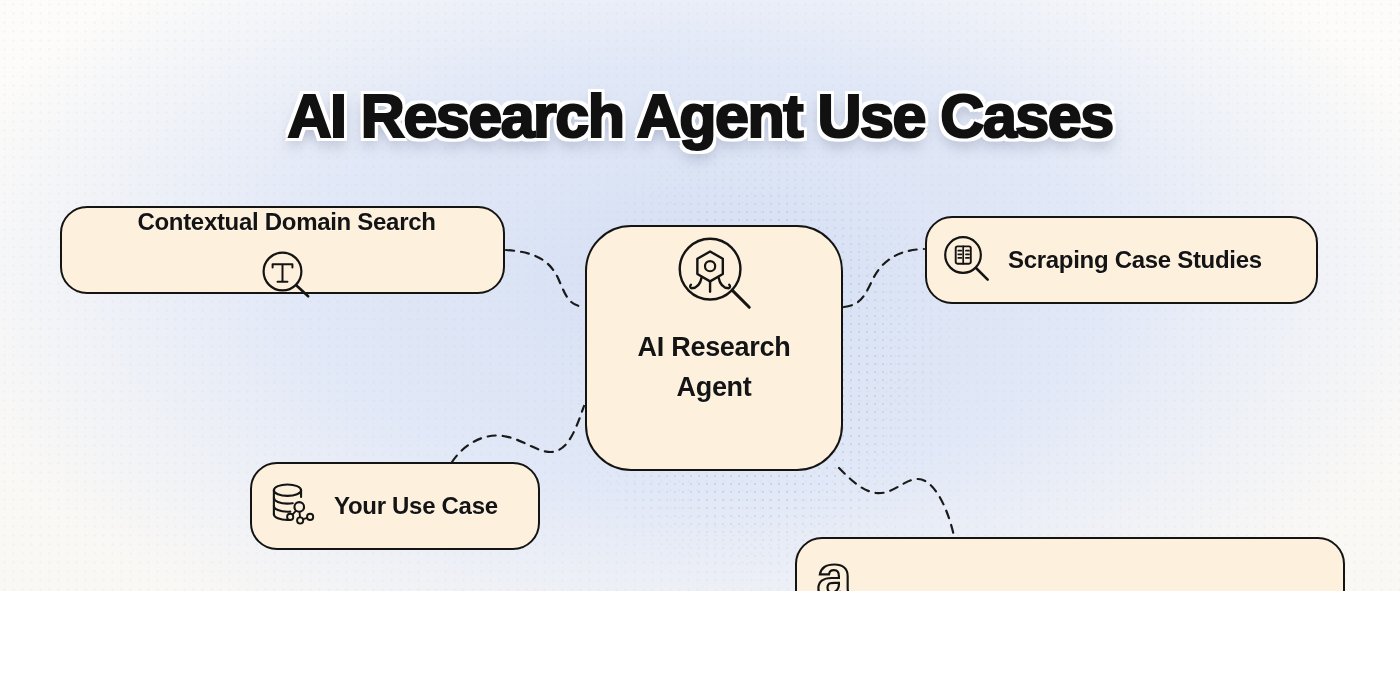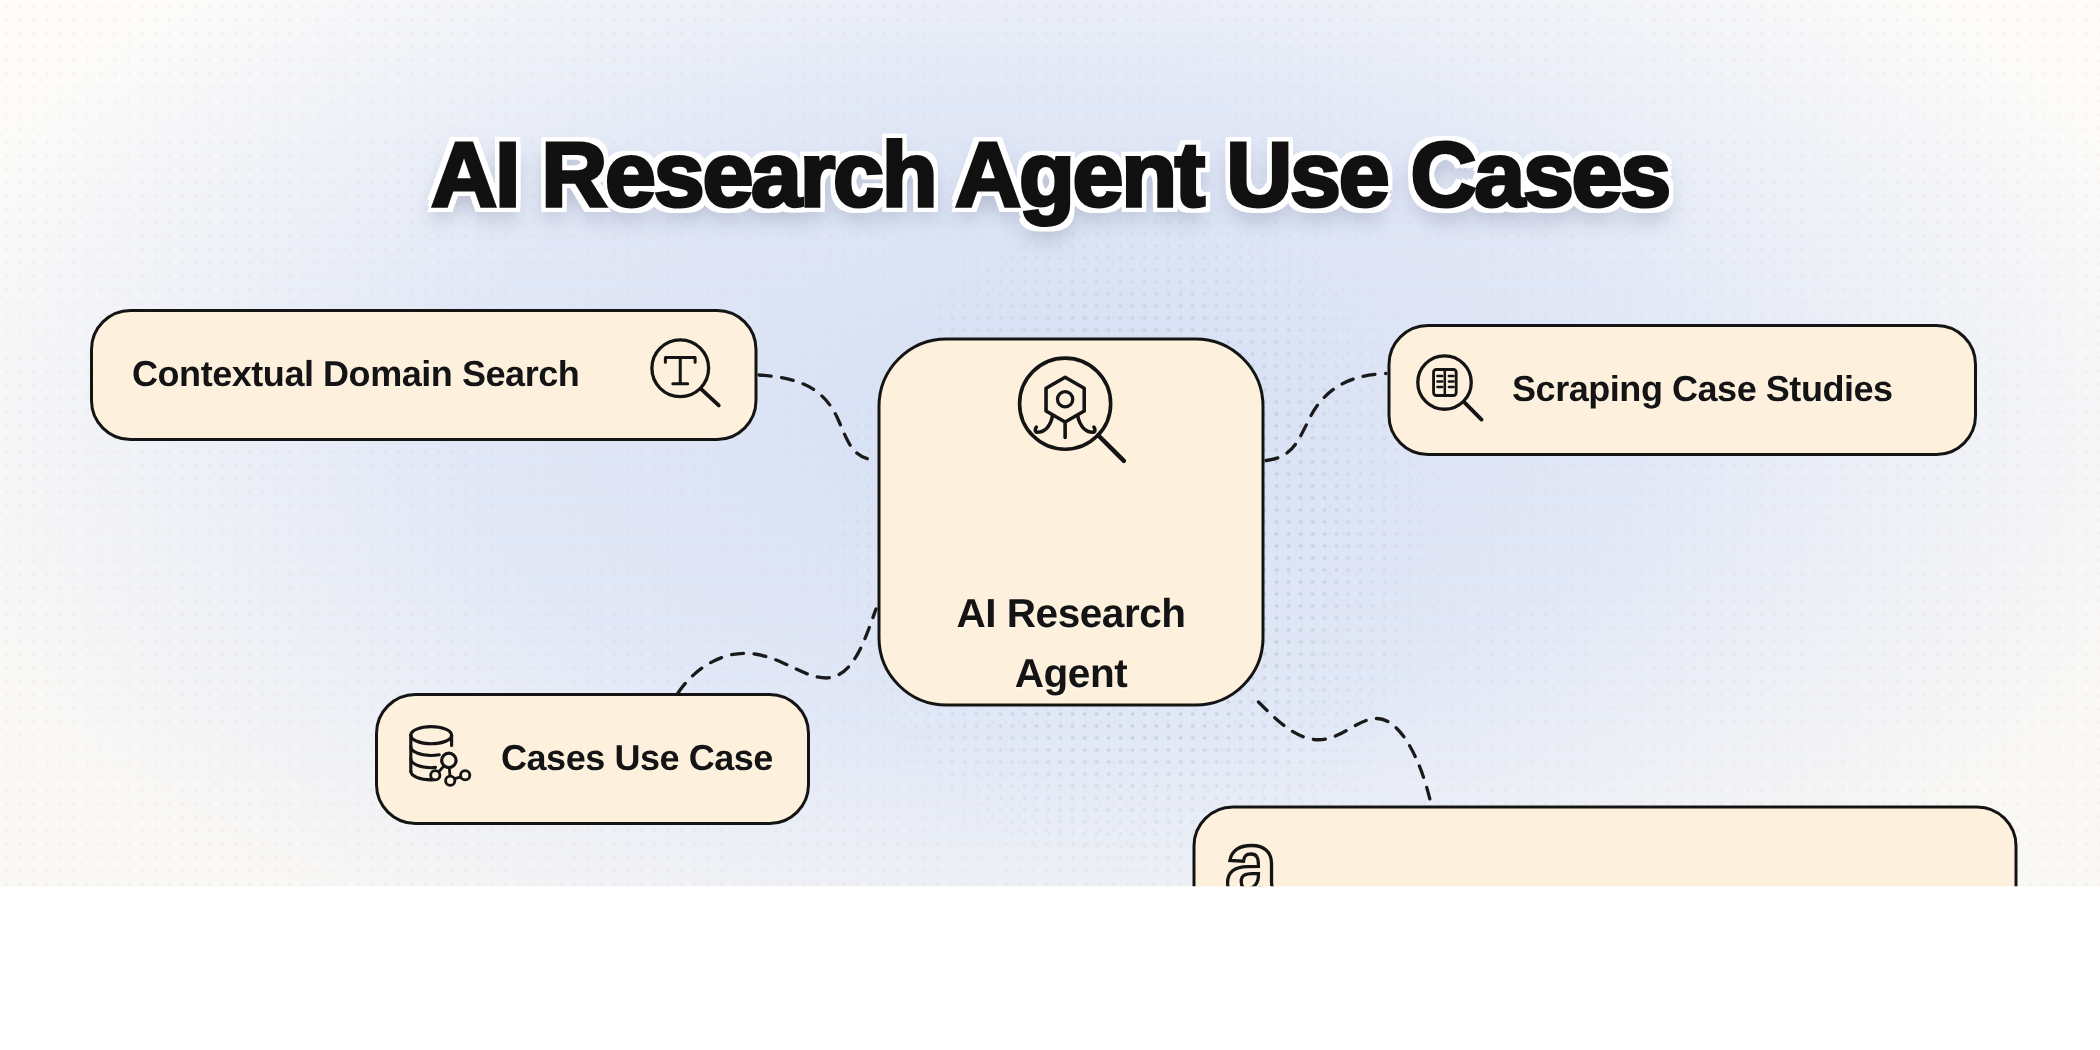--- a/index.html
+++ b/index.html
@@ -37,28 +37,28 @@
     background:#fdf1dd;border:2.5px solid #141414;
     display:flex;align-items:center;
   }
   .satellite{border-radius:27px;height:88px;gap:13px;}
   .label{
     font-weight:800;font-size:24px;color:#141414;letter-spacing:-.3px;
     text-shadow:0 1px 0 rgba(255,255,255,.45);white-space:nowrap;
   }
   .center-card{
     left:585px;top:225px;width:258px;height:246px;border-radius:46px;
-    flex-direction:column;justify-content:space-between;gap:6px;
+    flex-direction:column;justify-content:flex-start;gap:6px;
   }
   .center-label{
     font-weight:800;font-size:27px;line-height:40px;color:#141414;
     text-align:center;width:185px;letter-spacing:-.3px;white-space:normal;
     text-shadow:0 1px 0 rgba(255,255,255,.45);
   }
-  .card-tl{left:60px;top:206px;width:445px;padding:0 18px 0 26px;justify-content:space-between;}
+  .card-tl{left:60px;top:206px;width:445px;padding:0 18px 0 26px;justify-content:space-between;flex-direction:column;}
   .card-tr{left:925px;top:216px;width:393px;padding:0 18px 0 15px;}
   .card-bl{left:250px;top:462px;width:290px;padding:0 16px 0 11px;}
   .card-br{left:795px;top:537px;width:550px;padding:0 20px 0 16px;gap:17px;}
   .icon{flex:0 0 auto;display:block;}
   .icon *{vector-effect:non-scaling-stroke;}
   svg.connectors{position:absolute;inset:0;pointer-events:none;}
 </style>
 </head>
 <body>
 
@@ -116,21 +116,21 @@
       <path d="M42,12.5 V20" stroke-width="2.1"></path>
       <path d="M12,21 c0,3.5 6.7,6.4 15,6.4 c2.1,0 4.1,-0.2 5.9,-0.5" stroke-width="2.1"></path>
       <path d="M12,30 c0,3.5 6.7,6.4 15,6.4 c1.1,0 2.1,-0.1 3.1,-0.2" stroke-width="2.1"></path>
       <path d="M12,39 c0,3.5 6.7,6.4 15,6.4 c0.7,0 1.4,0 2,-0.1" stroke-width="2.1"></path>
       <path d="M36.5,35 L32.5,39.5 M40.3,36.6 L40.8,42 M44.5,44.5 L48.8,43.2" stroke-width="1.9"></path>
       <circle cx="40" cy="31" r="5.3" fill="#fdf1dd" stroke-width="2.1"></circle>
       <circle cx="30" cy="42" r="3.4" fill="#fdf1dd" stroke-width="1.9"></circle>
       <circle cx="41" cy="46" r="3.4" fill="#fdf1dd" stroke-width="1.9"></circle>
       <circle cx="52" cy="42" r="3.4" fill="#fdf1dd" stroke-width="1.9"></circle>
     </svg>
-    <span class="label">Cases Use Case</span>
+    <span class="label">Your Use Case</span>
   </div>
 
   <div class="card satellite card-br">
     <svg class="icon" width="50" height="60" viewBox="0 0 58 68">
       <text x="4" y="54" font-size="74" font-weight="bold" font-family="&quot;Liberation Sans&quot;, sans-serif" fill="#fdf1dd" stroke="#141414" stroke-width="2.2">a</text>
       <path d="M6,57 C18,67 36,67 50,57" fill="none" stroke="#141414" stroke-width="2.2" stroke-linecap="round"></path>
       <path d="M50,57 l-7,-0.6 M50,57 l-3.2,6.2" fill="none" stroke="#141414" stroke-width="2.2" stroke-linecap="round"></path>
     </svg>
   </div>
 </div>

